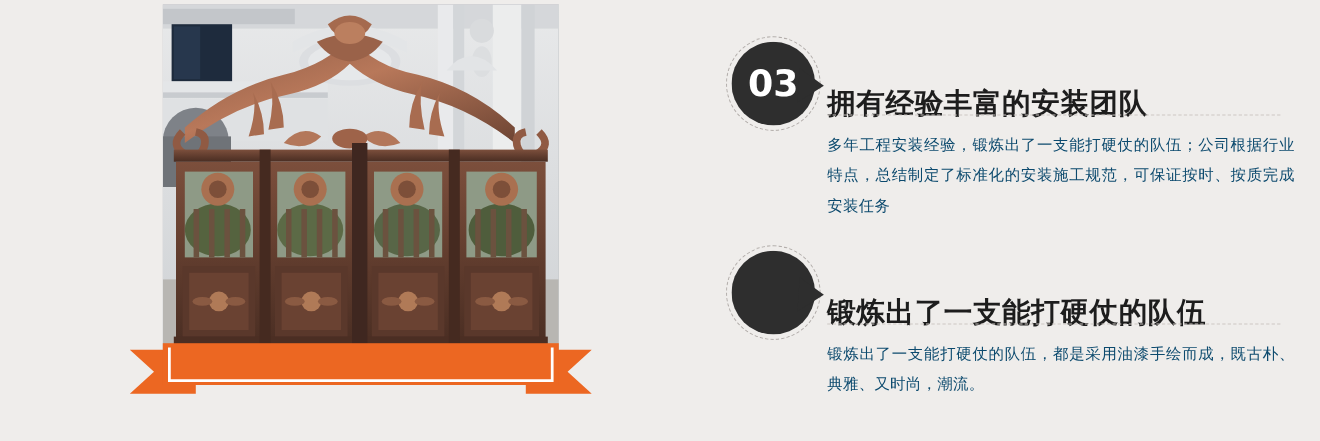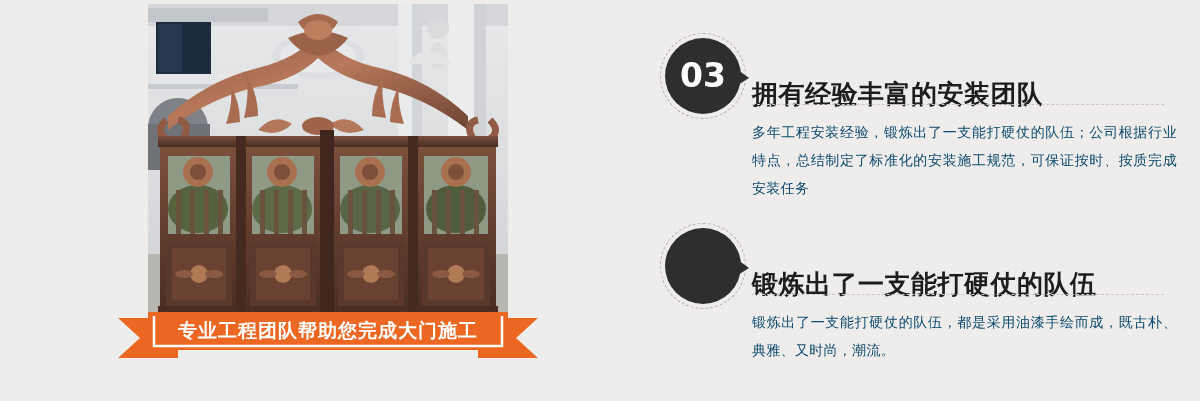--- a/index.html
+++ b/index.html
@@ -304,21 +304,20 @@
 <div class="ribbon">
   <svg class="ribbon-svg" viewBox="0 0 420 50">
 
     <path d="M0 8 L60 8 L60 48 L0 48 L22 28 Z" fill="#ec6722"></path>
     <path d="M420 8 L360 8 L360 48 L420 48 L398 28 Z" fill="#ec6722"></path>
 
     <rect x="30" y="2" width="360" height="38" fill="#ec6722"></rect>
 
     <path d="M36 6 L36 36 L384 36 L384 6" fill="none" stroke="#ffffff" stroke-width="2.5"></path>
   </svg>
-  <div class="ribbon-text">专业工程团队帮助您完成大门施工</div>
 </div>
 
 <div class="features">
 
   <div class="feature f1">
     <div class="badge-wrap">
       <div class="badge-ring"></div>
       <svg class="badge-svg" viewBox="0 0 86 76">
         <circle cx="38" cy="38" r="38" fill="#2e2e2e"></circle>
         <path d="M62 24 L84 40 L60 55 Z" fill="#2e2e2e"></path>

